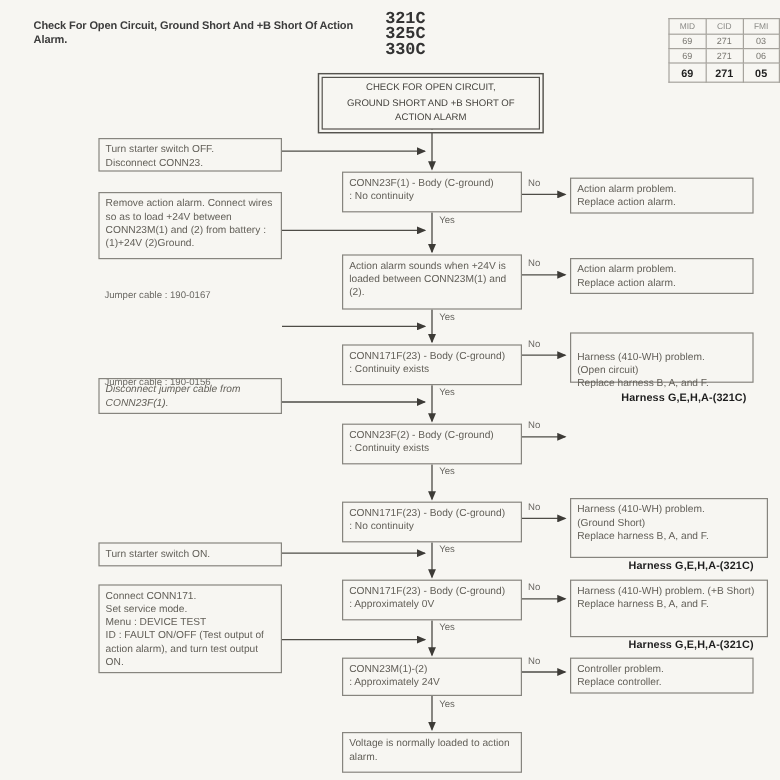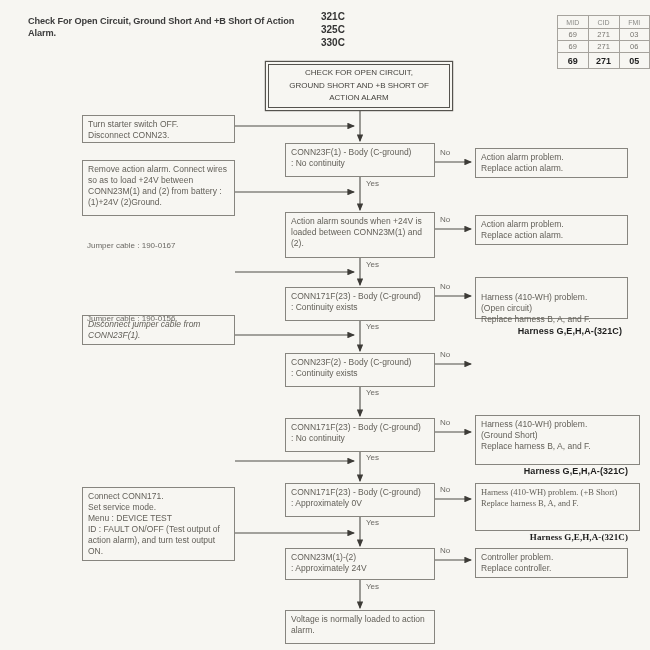--- a/index.html
+++ b/index.html
@@ -11,21 +11,21 @@
   .page{
     position:relative;width:650px;height:650px;
     background:#f7f6f2;overflow:hidden;
     color:#5a5a5a;
   }
   .abs{position:absolute;box-sizing:border-box;}
   .title{
     font-size:9.2px;font-weight:bold;color:#3c3c3c;letter-spacing:-0.1px;
     line-height:1.3;
   }
-  .codes{font-size:10px;font-weight:bold;color:#333;line-height:13px;}
+  .codes{font-size:14px;font-weight:bold;color:#333;line-height:13px;font-family:Liberation Mono, monospace;}
   table.fault-table{
     border-collapse:collapse;background:transparent;
   }
   table.fault-table th, table.fault-table td{
     border:1px solid #a6a39d;text-align:center;padding:0 3px;
     font-weight:normal;
   }
   table.fault-table th{font-size:7px;color:#8a8a86;height:12px;width:26px;}
   table.fault-table td{font-size:7.5px;color:#77756f;height:11px;}
   table.fault-table tr.active td{
@@ -140,20 +140,21 @@
   <div class="abs node" style="left:82px;top:115px;width:153px;height:28px;">Turn starter switch OFF.
 Disconnect CONN23.</div>
 
   <div class="abs node" style="left:82px;top:160px;width:153px;height:56px;">Remove action alarm. Connect wires so as to load +24V between CONN23M(1) and (2) from battery : (1)+24V (2)Ground.</div>
   <div class="abs cap" style="left:87px;top:221px;">Jumper cable : 190-0167</div>
 
   <div class="abs cap" style="left:87px;top:294px;">Jumper cable : 190-0156</div>
 
   <div class="abs node" style="left:82px;top:315px;width:153px;height:30px;font-style:italic;">Disconnect jumper cable from CONN23F(1).</div>
 
+  <div class="abs node" style="left:82px;top:452px;width:153px;height:20px;">Turn starter switch ON.</div>
 
   <div class="abs node" style="left:82px;top:487px;width:153px;height:74px;">Connect CONN171.
 Set service mode.
 Menu : DEVICE TEST
 ID : FAULT ON/OFF (Test output of action alarm), and turn test output ON.</div>
 
   <div class="abs node" style="left:285px;top:143px;width:150px;height:34px;">CONN23F(1) - Body (C-ground)
 : No continuity</div>
   <div class="abs node" style="left:285px;top:212px;width:150px;height:46px;">Action alarm sounds when +24V is loaded between CONN23M(1) and (2).</div>
   <div class="abs node" style="left:285px;top:287px;width:150px;height:34px;">CONN171F(23) - Body (C-ground)
@@ -182,21 +183,21 @@
   </div>
 
 
   <div class="rwrap" style="left:475px;top:415px;width:153px;">
     <div class="node" style="height:42px;">Harness (410-WH) problem.
 (Ground Short)
 Replace harness B, A, and F.</div>
     <div class="bold-tail">Harness G,E,H,A-(321C)</div>
   </div>
 
-  <div class="rwrap" style="left:475px;top:483px;width:153px;font-family:Liberation Serif, serif;">
+  <div class="rwrap" style="left:475px;top:483px;width:153px;">
     <div class="node" style="height:40px;">Harness (410-WH) problem. (+B Short)
 Replace harness B, A, and F.</div>
     <div class="bold-tail">Harness G,E,H,A-(321C)</div>
   </div>
 
   <div class="abs node" style="left:475px;top:548px;width:153px;height:30px;">Controller problem.
 Replace controller.</div>
 
   <div class="abs lbl" style="left:366px;top:179px;">Yes</div>
   <div class="abs lbl" style="left:366px;top:260px;">Yes</div>

